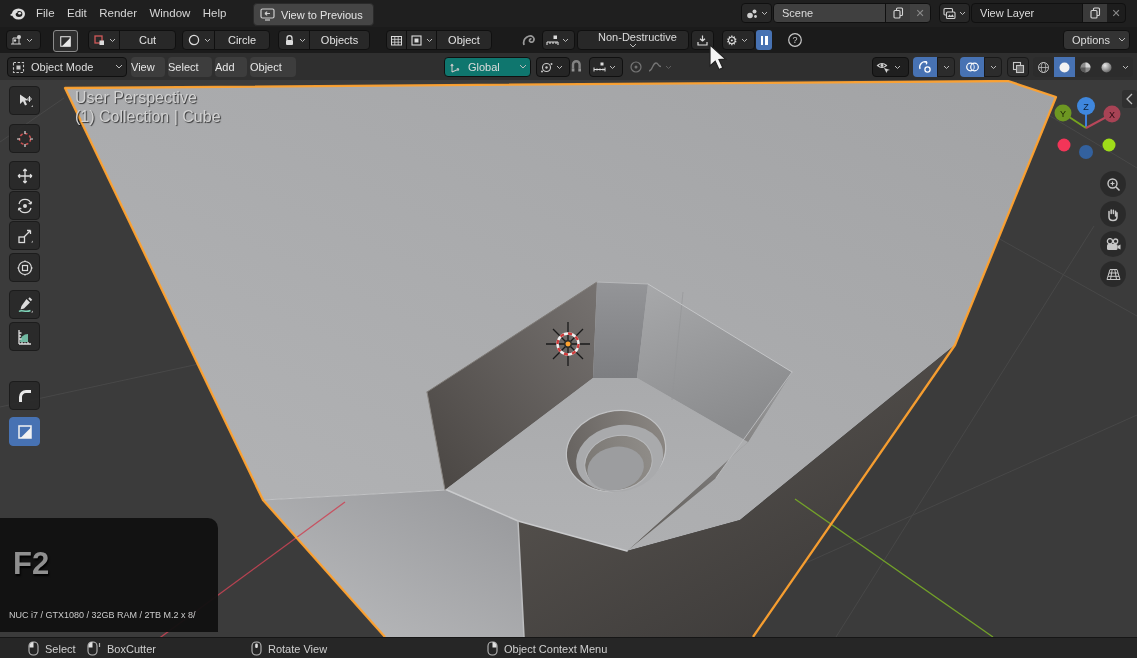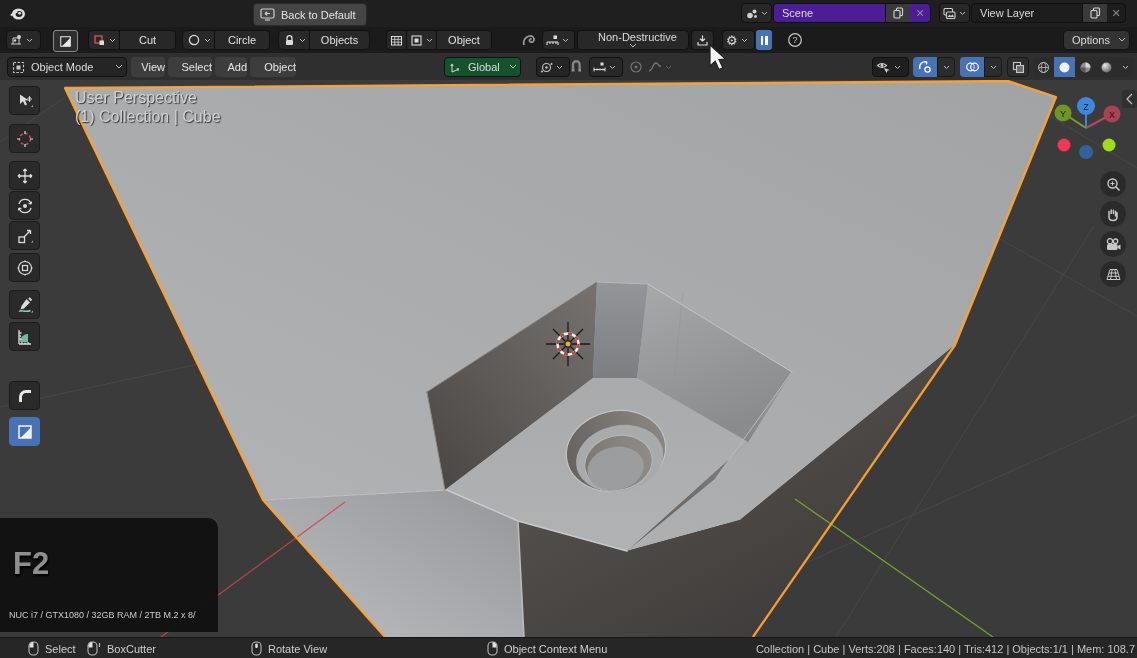--- a/index.html
+++ b/index.html
@@ -6,21 +6,21 @@
     font-family:"Liberation Sans",sans-serif;-webkit-font-smoothing:antialiased;}
   .abs{position:absolute;}
   .row{position:absolute;left:0;width:1137px;display:block;}
   .menu-item{color:#d6d6d6;font-size:11.5px;padding:0 4px;line-height:27px;display:inline-block;}
   .widget{position:absolute;background:#282828;border:1px solid #101010;border-radius:4px;height:20px;
     display:flex;align-items:center;box-sizing:border-box;color:#dcdcdc;font-size:11px;}
   .widget .divider{width:1px;height:100%;background:#101010;}
   .lblpart{flex:1;text-align:center;padding:0 6px;color:#e2e2e2;}
   .chev{display:inline-block;margin:0 3px;}
   .hbtn{position:absolute;background:#3d3d3d;border-radius:4px;height:20px;line-height:20px;
-    color:#e6e6e6;font-size:11px;text-align:right;box-sizing:border-box;}
+    color:#e6e6e6;font-size:11px;text-align:left;box-sizing:border-box;}
   .vp-text{position:absolute;color:#d2d2d2;font-size:16px;text-shadow:1px 1px 1px rgba(0,0,0,.7);}
   .tool-btn{position:absolute;left:9px;width:31px;height:29px;background:rgba(41,41,41,.92);
     border-radius:4px;display:flex;align-items:center;justify-content:center;border:1px solid #1c1c1c;box-sizing:border-box;}
   .tool-btn.active{background:#4772b3;border-color:#4772b3;}
   .navcirc{position:absolute;width:26px;height:26px;border-radius:50%;background:rgba(38,38,38,.75);
     display:flex;align-items:center;justify-content:center;}
   .hint{display:flex;align-items:center;gap:6px;color:#cfcfcf;font-size:11px;}
   svg{display:block;}
 </style>
 </head>
@@ -28,46 +28,53 @@
 
 <div class="row" style="top:0;height:27px;background:#1f1f1f;border-bottom:1px solid #121212;">
   <span class="abs" style="left:9px;top:6px;">
     <svg width="17" height="15" viewBox="0 0 17 15">
       <ellipse cx="9.5" cy="8" rx="6.5" ry="5.5" fill="#dfdfdf"></ellipse>
       <ellipse cx="10" cy="8" rx="3.4" ry="2.9" fill="#1f1f1f"></ellipse>
       <ellipse cx="10.6" cy="7.2" rx="1.5" ry="1.2" fill="#dfdfdf"></ellipse>
       <path d="M1,9 L7,4 L9,6 L3,10 Z" fill="#dfdfdf"></path>
     </svg>
   </span>
+  <div class="abs" style="left:32px;top:0;">
+    <span class="menu-item">File</span>
+    <span class="menu-item">Edit</span>
+    <span class="menu-item">Render</span>
+    <span class="menu-item">Window</span>
+    <span class="menu-item">Help</span>
+  </div>
   <div class="abs" style="left:253px;top:3px;height:21px;background:#454545;border:1px solid #2a2a2a;border-radius:4px;display:flex;align-items:center;padding:0 10px 0 6px;gap:6px;">
     <span>
       <svg width="15" height="13" viewBox="0 0 15 13">
         <rect x="1" y="1" width="13" height="9" rx="1.5" fill="none" stroke="#cfcfcf" stroke-width="1.2"></rect>
         <path d="M10,5.5 H5 M5,5.5 L7.2,3.6 M5,5.5 L7.2,7.4" stroke="#cfcfcf" stroke-width="1.2" fill="none"></path>
         <path d="M5,12 H10" stroke="#cfcfcf" stroke-width="1.2"></path>
       </svg>
     </span>
-    <span style="color:#e4e4e4;font-size:11px;">Back to Default</span>
+    <span style="color:#e4e4e4;font-size:11px;">View to Previous</span>
   </div>
 
   <div class="widget" style="left:741px;top:3px;width:31px;">
     <span style="margin-left:3px;">
       <svg width="13" height="13" viewBox="0 0 13 13">
         <circle cx="5" cy="8.5" r="2.8" fill="#cfcfcf"></circle>
           <circle cx="9.5" cy="4.5" r="2" fill="#cfcfcf"></circle>
           <circle cx="10.5" cy="9.5" r="1.4" fill="#cfcfcf"></circle>
       </svg>
     </span>
     <span class="chev">
         <svg width="7" height="5">
           <path d="M1,1 L3.5,3.5 L6,1" stroke="#bbb" fill="none"></path>
         </svg>
       </span>
   </div>
-  <div class="widget" style="left:773px;top:3px;width:158px;background:#4c1d95;">
+  <div class="widget" style="left:773px;top:3px;width:158px;background:#404040;">
     <span style="padding-left:8px;flex:1;">Scene</span>
     <span style="background:#3a3a3a;height:100%;width:24px;display:flex;align-items:center;justify-content:center;border-left:1px solid #101010;">
       <svg width="11" height="12" viewBox="0 0 11 12">
           <rect x="3.5" y="1" width="6" height="7.5" rx="1" fill="none" stroke="#d5d5d5" stroke-width="1.1"></rect>
           <rect x="1" y="3.5" width="6" height="7.5" rx="1" fill="#3a3a3a" stroke="#d5d5d5" stroke-width="1.1"></rect>
         </svg>
     </span>
     <span style="width:20px;text-align:center;color:#8a8a8a;font-size:11px;">✕</span>
   </div>
 
@@ -276,21 +283,21 @@
         <svg width="8" height="6">
           <path d="M1,1 L4,4 L7,1" stroke="#bbb" fill="none"></path>
         </svg>
       </span>
   </div>
   <span class="hbtn" style="left:131px;top:4px;width:34px;">View</span>
   <span class="hbtn" style="left:168px;top:4px;width:44px;">Select</span>
   <span class="hbtn" style="left:215px;top:4px;width:32px;">Add</span>
   <span class="hbtn" style="left:250px;top:4px;width:46px;">Object</span>
 
-  <div class="widget" style="left:444px;top:4px;width:77px;background:#14532d;">
+  <div class="widget" style="left:444px;top:4px;width:87px;background:#0f766e;">
     <span style="margin-left:4px;">
       <svg width="13" height="13" viewBox="0 0 13 13">
           <path d="M3,11 L3,3 M3,3 L1.8,5 M3,3 L4.2,5 M3,11 L10,8 M10,8 L7.8,7.6 M10,8 L8.8,9.8" stroke="#c8c8c8" stroke-width="1.1" fill="none"></path>
         </svg>
     </span>
     <span style="padding-left:6px;flex:1;">Global</span>
     <span class="chev">
         <svg width="8" height="6">
           <path d="M1,1 L4,4 L7,1" stroke="#bbb" fill="none"></path>
         </svg>
@@ -688,20 +695,19 @@
   </div>
   <div class="hint" style="position:absolute;left:487px;">
     <span>
         <svg width="11" height="15" viewBox="0 0 11 15">
           <rect x="1" y="1" width="9" height="13" rx="4" fill="none" stroke="#b8b8b8" stroke-width="1.1"></rect>
           <path d="M5.5,1 A4,4 0 0 1 9.5,4.5 L9.5,6.5 L5.5,6.5 Z" fill="#e0e0e0"></path>
         </svg>
       </span>
     <span>Object Context Menu</span>
   </div>
-  <div style="position:absolute;right:2px;color:#c5c5c5;font-size:11px;white-space:nowrap;">Collection | Cube | Verts:208 | Faces:140 | Tris:412 | Objects:1/1 | Mem: 108.7</div>
 </div>
 
 <div class="abs" style="left:708px;top:44px;pointer-events:none;">
   <svg width="22" height="30" viewBox="0 0 22 30">
       <path d="M2,1 L2,22 L7.2,17.2 L11,25.5 L14.8,23.7 L11,15.6 L17.8,15.2 Z" fill="#f5f5f5" stroke="#222" stroke-width="1.2"></path>
     </svg>
 </div>
 
 </body></html>

